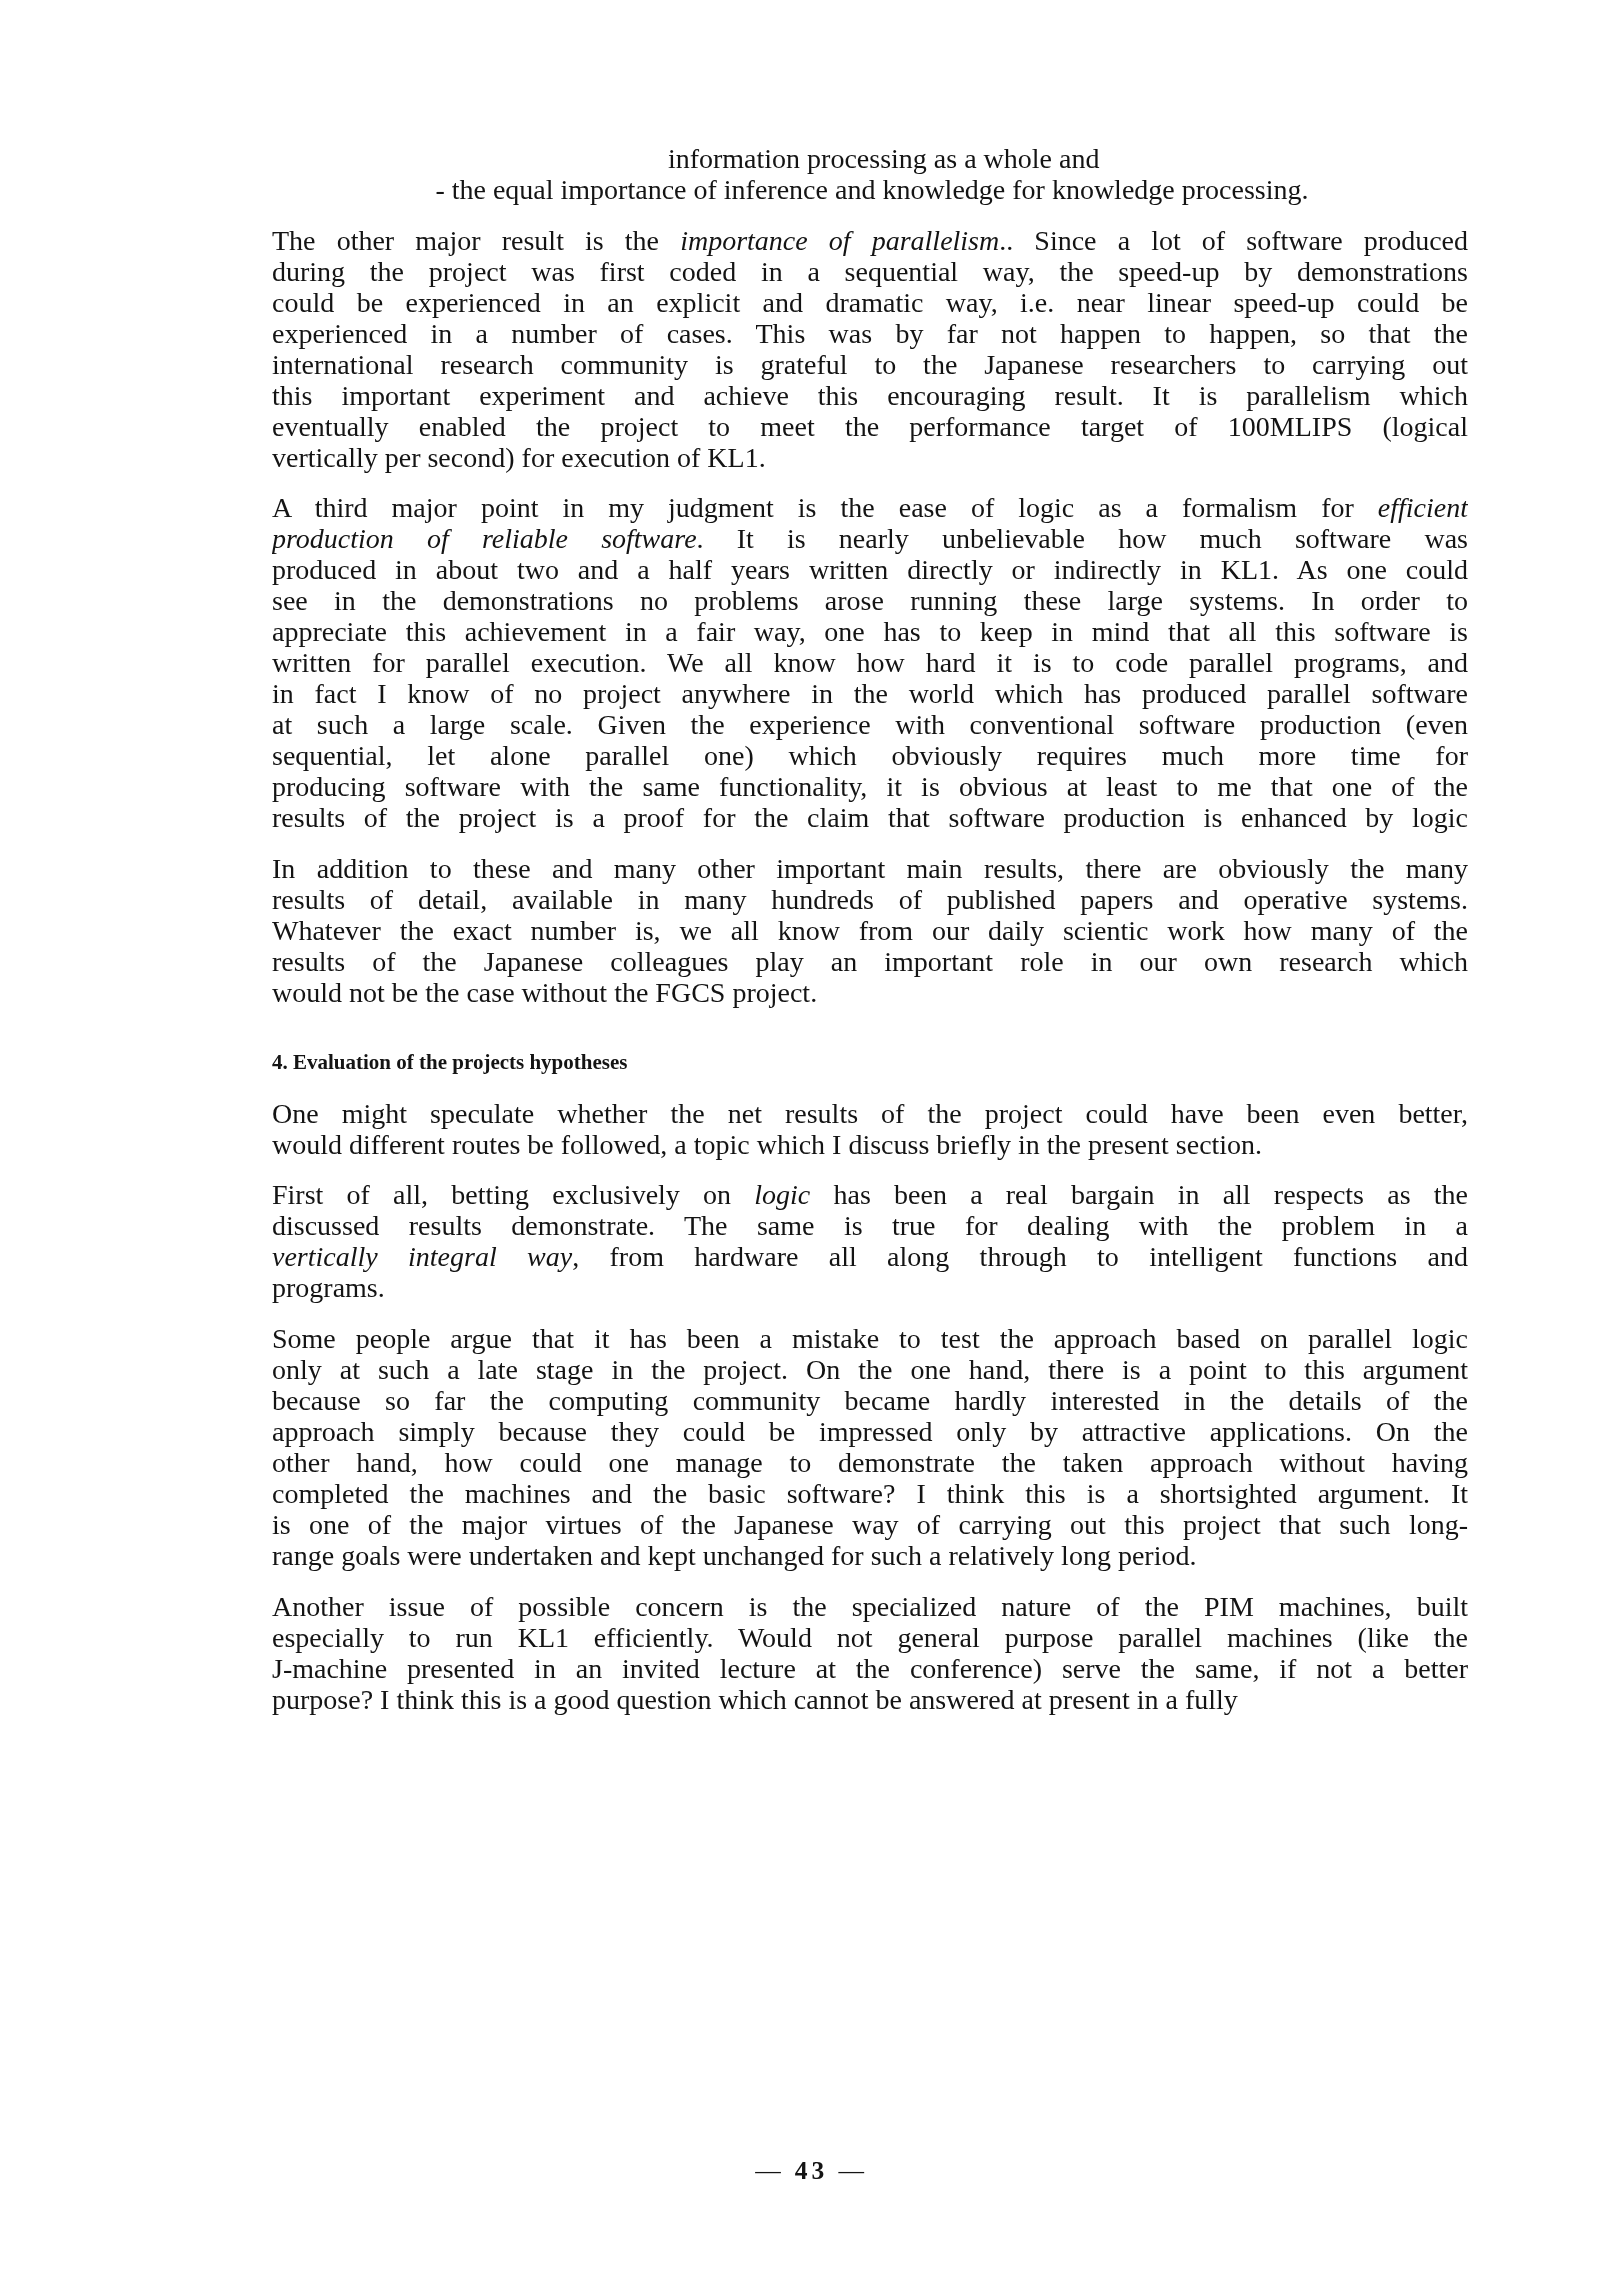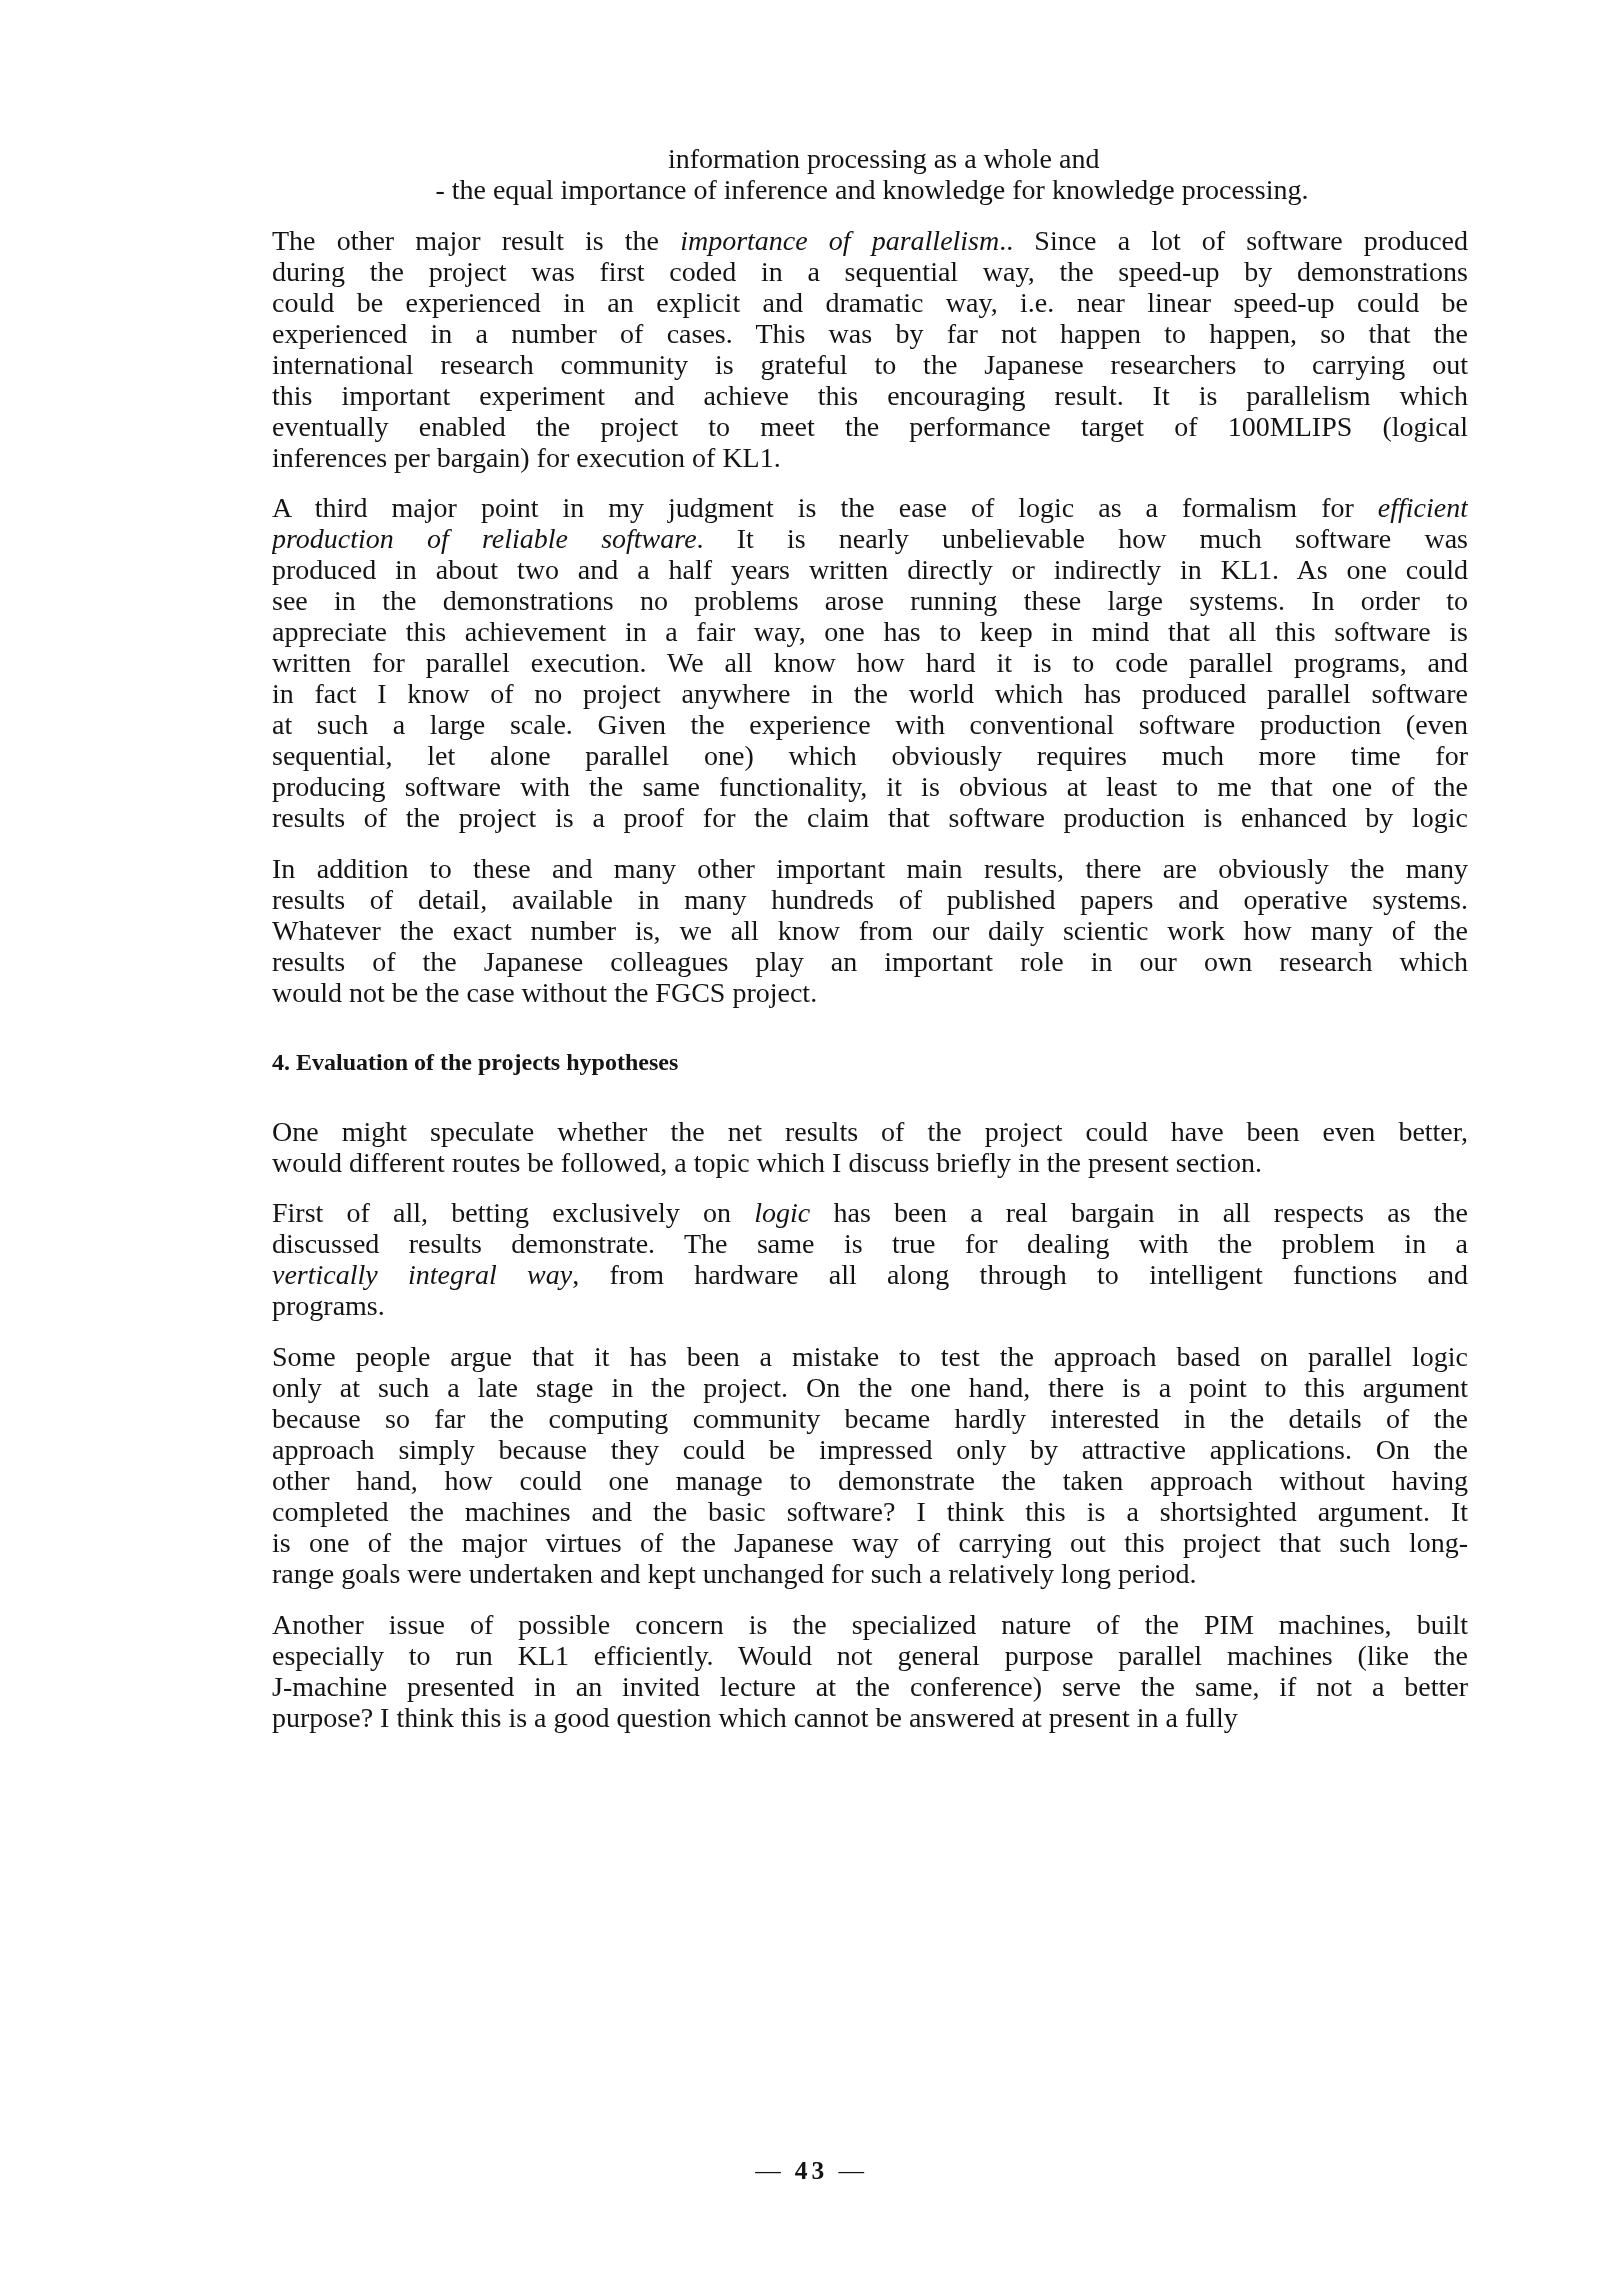--- a/index.html
+++ b/index.html
@@ -41,25 +41,25 @@
     text-align-last: left;
   }
   .para {
     margin-bottom: 19.6px;
   }
   .indent1 { padding-left: 27.4px; }
   .indent2 { padding-left: 3.9px; }
   em { font-style: italic; }
   .heading {
     font-weight: bold;
-    font-size: 24px;
+    font-size: 21px;
     line-height: 31px;
     height: 31px;
     margin-top: 39px;
-    margin-bottom: 38px;
+    margin-bottom: 20px;
   }
   .page-number {
     position: absolute;
     left: 0;
     width: 1623px;
     top: 2156px;
     text-align: center;
     font-size: 25.5px;
     font-weight: bold;
     letter-spacing: 3.9px;
@@ -78,21 +78,21 @@
 
   <div id="paras-a">
       <div class="para">
         <span class="line justify"><span>The other major result is the </span><em>importance of parallelism</em><span>.. Since a lot of software produced</span></span>
         <span class="line justify"><span>during the project was first coded in a sequential way, the speed-up by demonstrations</span></span>
         <span class="line justify"><span>could be experienced in an explicit and dramatic way, i.e. near linear speed-up could be</span></span>
         <span class="line justify"><span>experienced in a number of cases. This was by far not happen to happen, so that the</span></span>
         <span class="line justify"><span>international research community is grateful to the Japanese researchers to carrying out</span></span>
         <span class="line justify"><span>this important experiment and achieve this encouraging result. It is parallelism which</span></span>
         <span class="line justify"><span>eventually enabled the project to meet the performance target of 100MLIPS (logical</span></span>
-        <span class="line justify last"><span>inferences per bargain) for execution of KL1.</span></span>
+        <span class="line justify last"><span>vertically per second) for execution of KL1.</span></span>
       </div>
       <div class="para">
         <span class="line justify"><span>A third major point in my judgment is the ease of logic as a formalism for </span><em>efficient</em></span>
         <span class="line justify"><em>production of reliable software</em><span>. It is nearly unbelievable how much software was</span></span>
         <span class="line justify"><span>produced in about two and a half years written directly or indirectly in KL1. As one could</span></span>
         <span class="line justify"><span>see in the demonstrations no problems arose running these large systems. In order to</span></span>
         <span class="line justify"><span>appreciate this achievement in a fair way, one has to keep in mind that all this software is</span></span>
         <span class="line justify"><span>written for parallel execution. We all know how hard it is to code parallel programs, and</span></span>
         <span class="line justify"><span>in fact I know of no project anywhere in the world which has produced parallel software</span></span>
         <span class="line justify"><span>at such a large scale. Given the experience with conventional software production (even</span></span>

